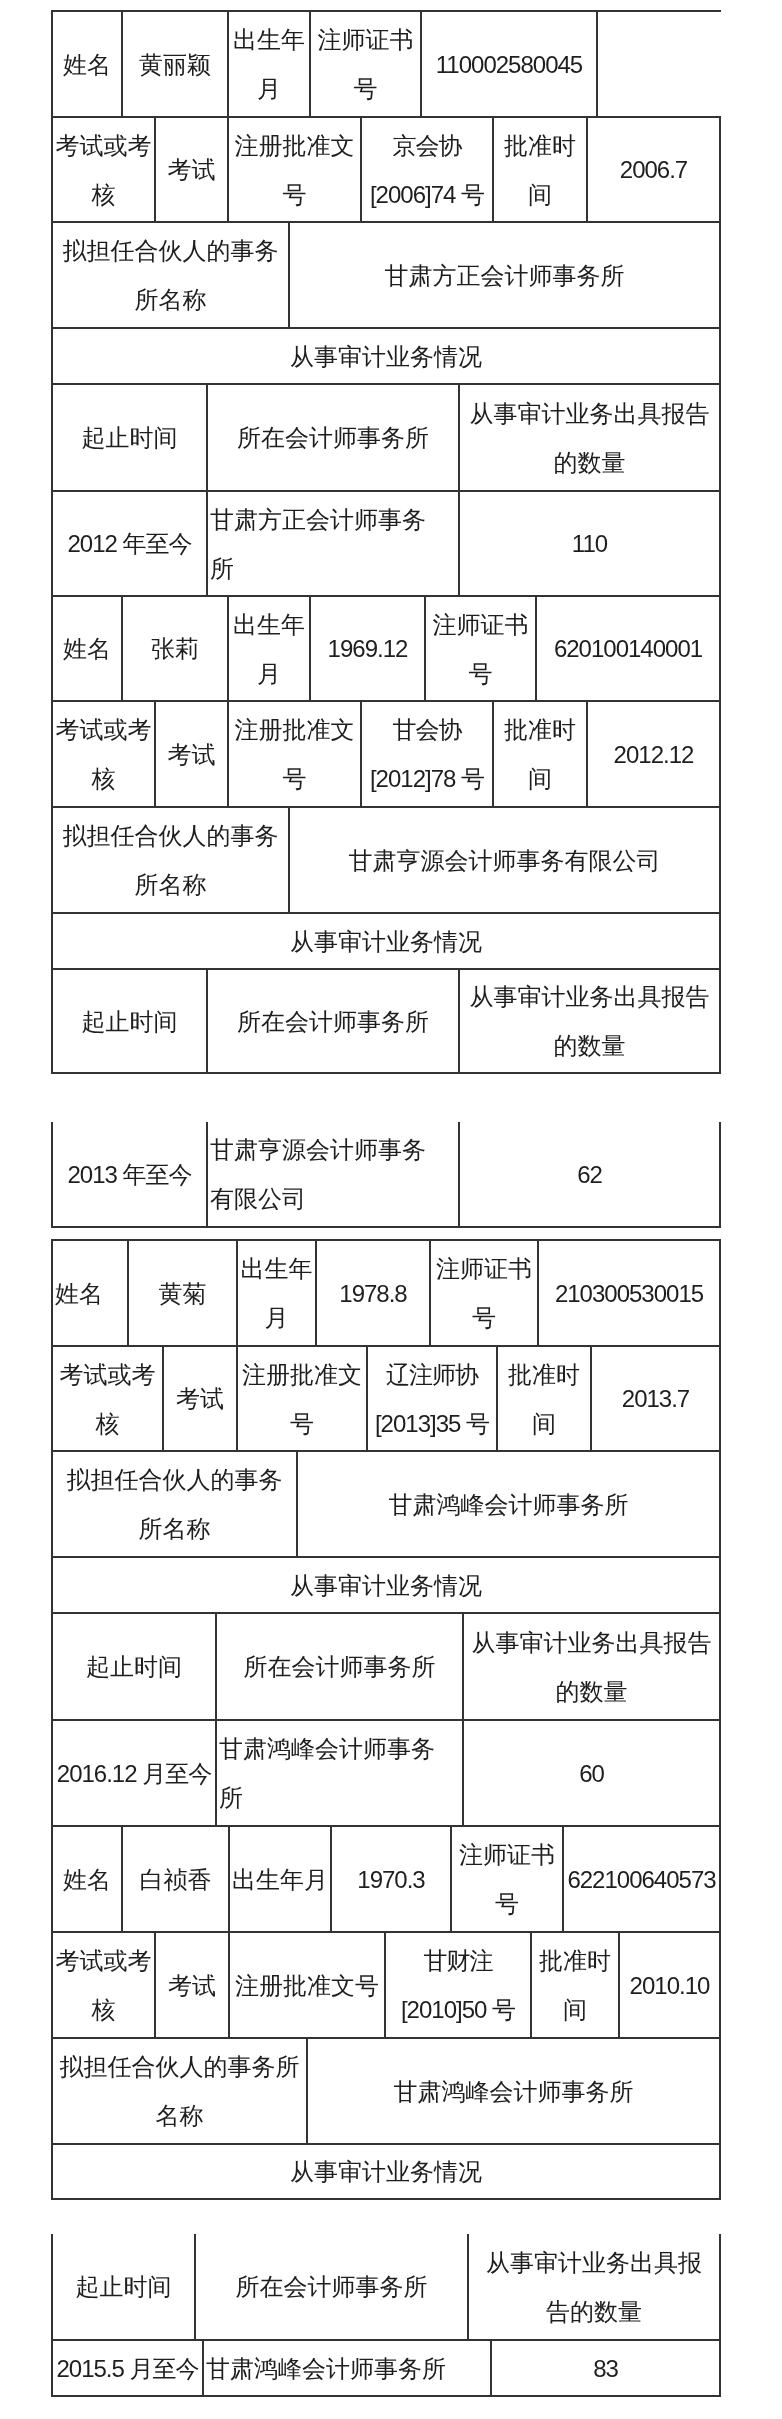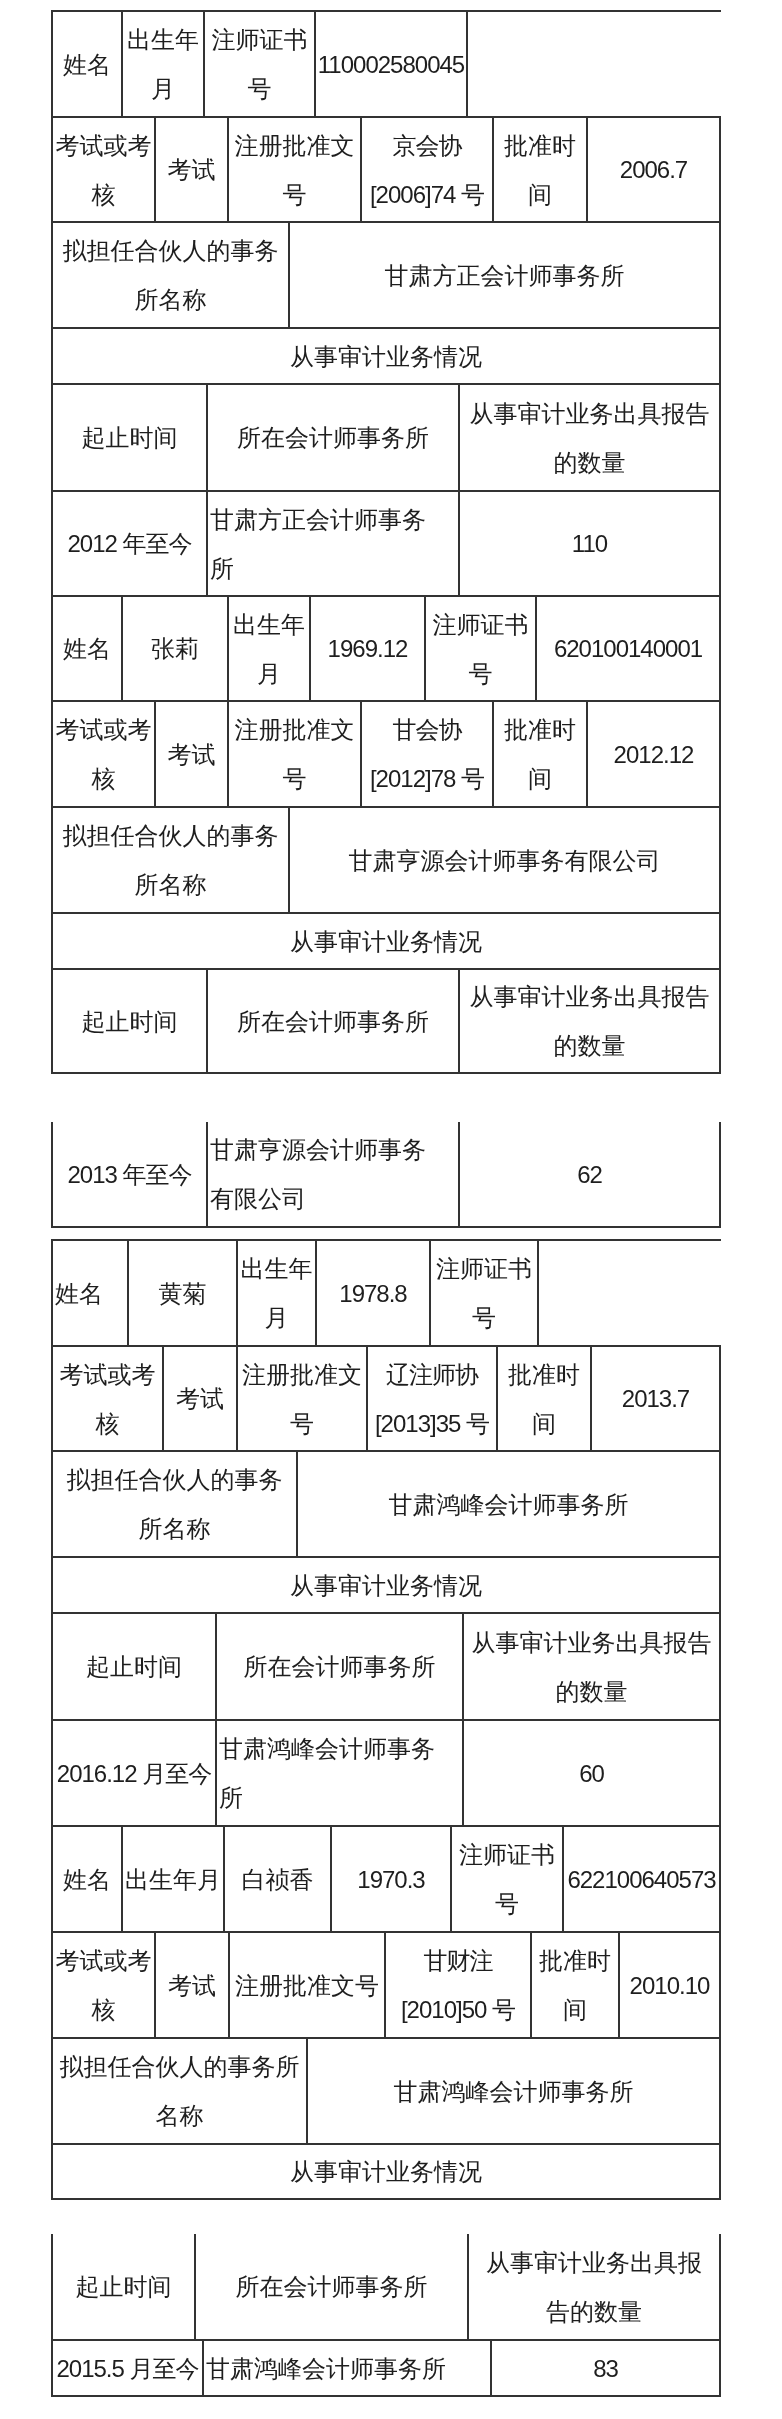--- a/index.html
+++ b/index.html
@@ -22,25 +22,26 @@
   }
   .c.l { justify-content: flex-start; text-align: left; padding-left: 2px; }
   .n { letter-spacing: -1px; }
 </style>
 </head>
 <body>
 
 <div class="blk" style="top:10px">
   <div class="row" style="height:106px">
     <div class="c" style="width:70px">姓名</div>
+    <div class="c" style="width:106px">黄丽颖</div>
     <div class="c" style="width:82px">出生年
 月</div>
     <div class="c" style="width:111px">注师证书
 号</div>
-    <div class="c n" style="width:152px">110002580045</div>
+    <div class="c n" style="width:176px">110002580045</div>
   </div>
   <div class="row" style="height:105px">
     <div class="c" style="width:103px">考试或考
 核</div>
     <div class="c" style="width:73px">考试</div>
     <div class="c" style="width:133px">注册批准文
 号</div>
     <div class="c n" style="width:132px">京会协
 [2006]74 号</div>
     <div class="c" style="width:94px">批准时
@@ -119,20 +120,21 @@
 
 <div class="blk" style="top:1239px">
   <div class="row" style="height:106px">
     <div class="c l" style="width:76px">姓名</div>
     <div class="c" style="width:109px">黄菊</div>
     <div class="c" style="width:79px">出生年
 月</div>
     <div class="c n" style="width:114px">1978.8</div>
     <div class="c" style="width:108px">注师证书
 号</div>
+    <div class="c n" style="width:182px">210300530015</div>
   </div>
   <div class="row" style="height:105px">
     <div class="c" style="width:111px">考试或考
 核</div>
     <div class="c" style="width:74px">考试</div>
     <div class="c" style="width:130px">注册批准文
 号</div>
     <div class="c n" style="width:130px">辽注师协
 [2013]35 号</div>
     <div class="c" style="width:94px">批准时
@@ -157,22 +159,22 @@
     <div class="c n" style="width:164px">2016.12 月至今</div>
     <div class="c l" style="width:247px">甘肃鸿峰会计师事务
 所</div>
     <div class="c n" style="width:257px">60</div>
   </div>
 </div>
 
 <div class="blk t1" style="top:1826px">
   <div class="row" style="height:106px">
     <div class="c" style="width:70px">姓名</div>
+    <div class="c" style="width:107px">白祯香</div>
     <div class="c" style="width:102px">出生年月</div>
-    <div class="c" style="width:107px">白祯香</div>
     <div class="c n" style="width:120px">1970.3</div>
     <div class="c" style="width:112px">注师证书
 号</div>
     <div class="c n" style="width:157px">622100640573</div>
   </div>
   <div class="row" style="height:106px">
     <div class="c" style="width:103px">考试或考
 核</div>
     <div class="c" style="width:74px">考试</div>
     <div class="c" style="width:156px">注册批准文号</div>

